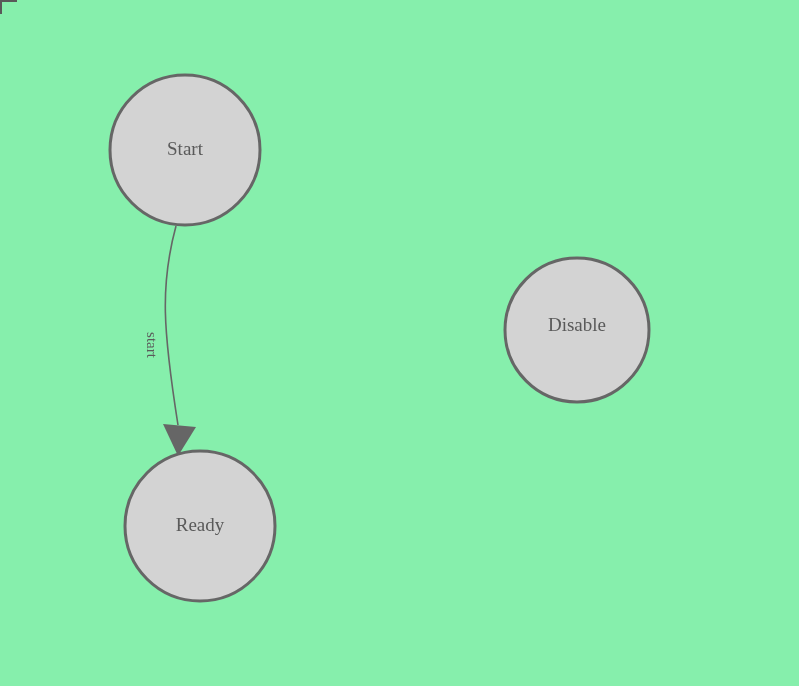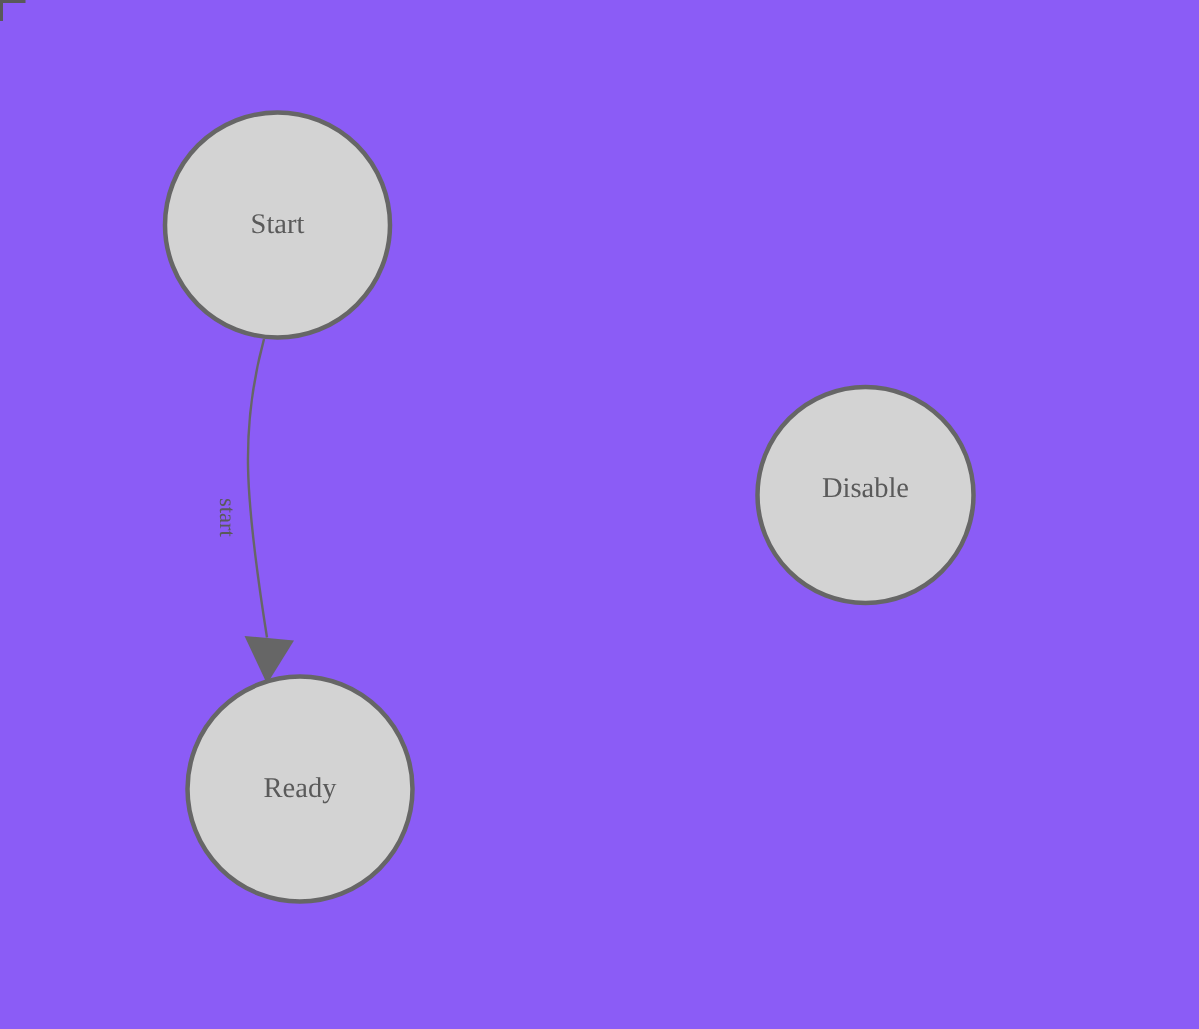--- a/index.html
+++ b/index.html
@@ -8,21 +8,21 @@
     padding: 0;
     background: #ffffff;
   }
   body {
     font-family: "Liberation Serif", "DejaVu Serif", serif;
   }
   #canvas {
     position: relative;
     width: 799px;
     height: 686px;
-    background: #8b5cf6;
+    background: #86efac;
     overflow: hidden;
   }
   #diagram-svg {
     position: absolute;
     top: 0;
     left: 0;
     width: 799px;
     height: 686px;
     display: block;
   }

